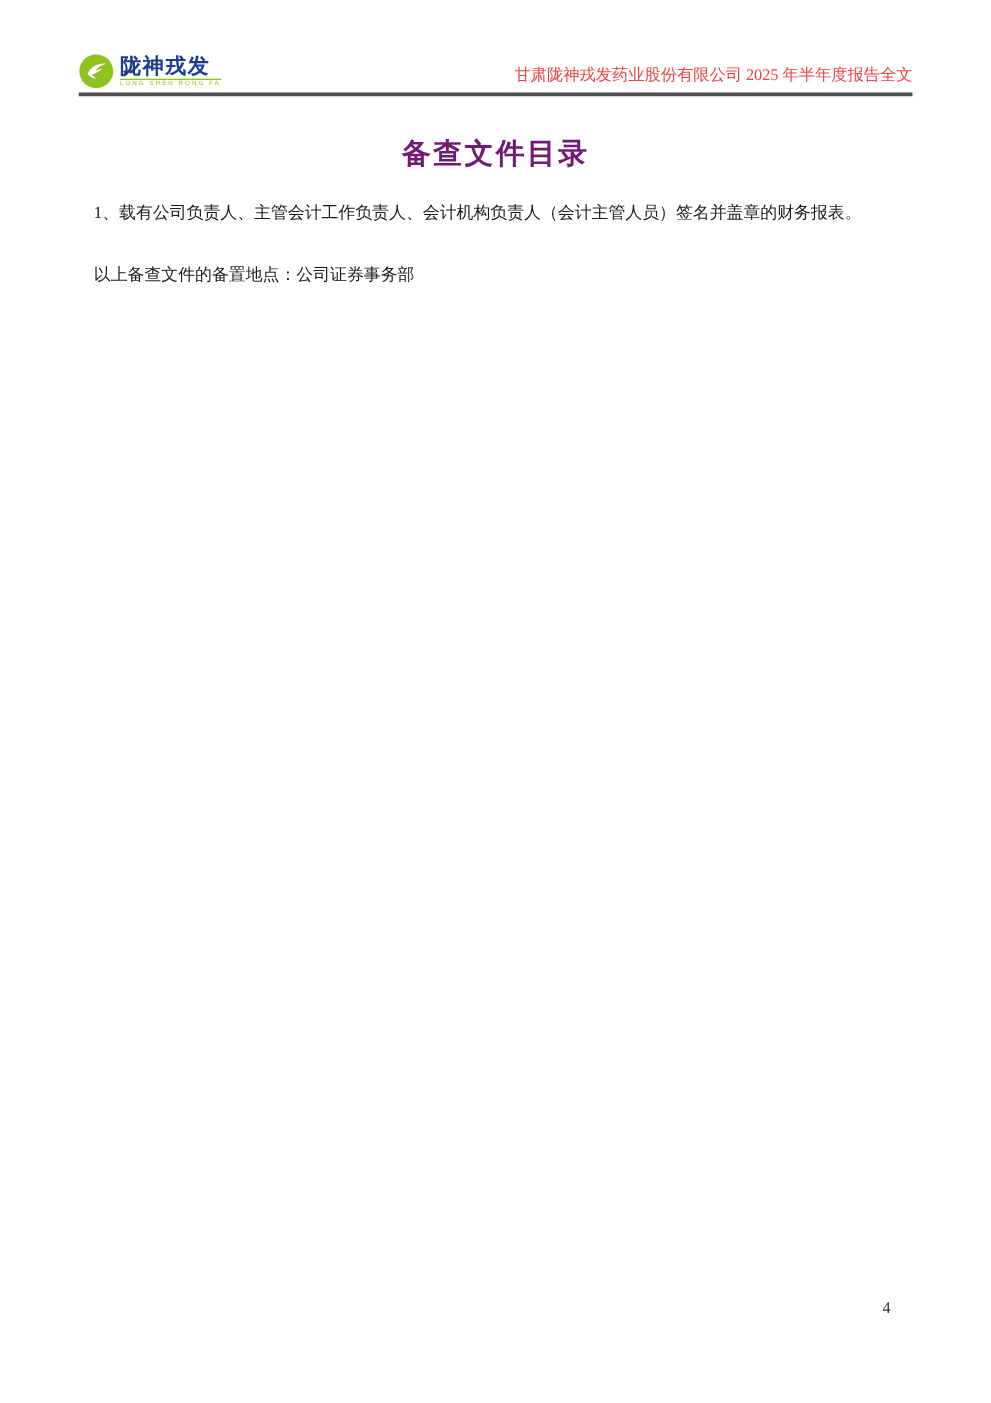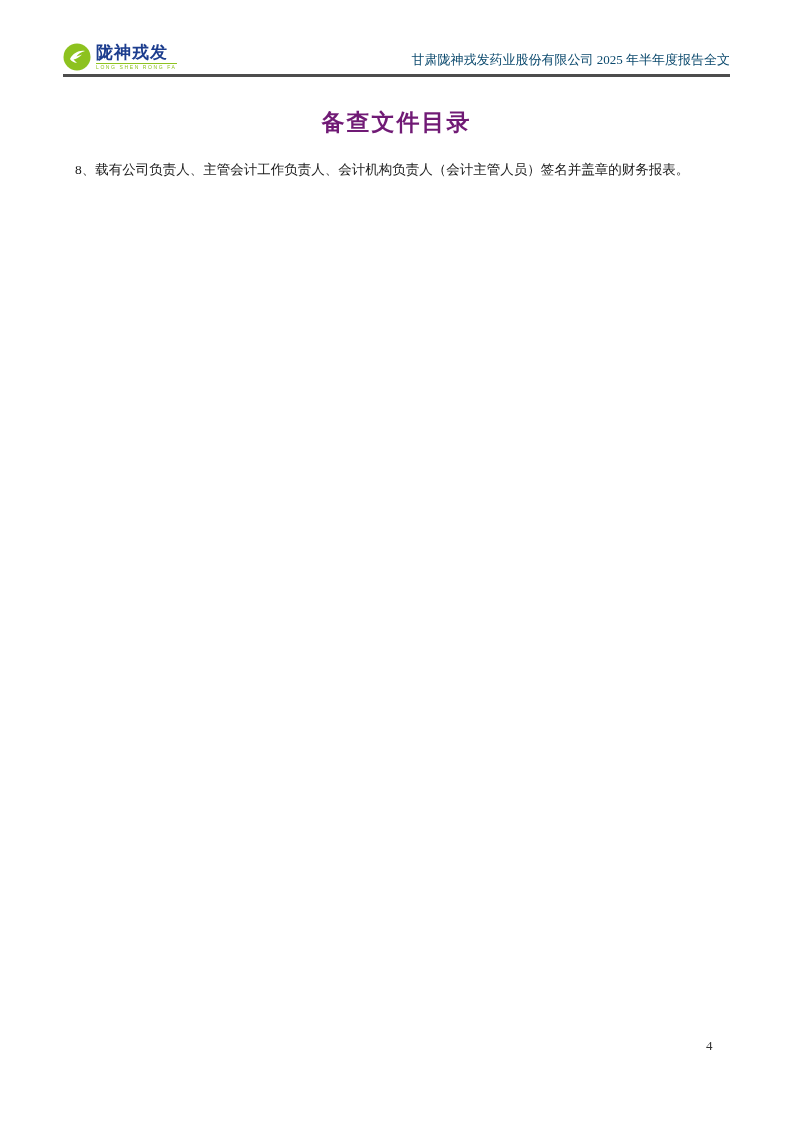--- a/index.html
+++ b/index.html
@@ -58,21 +58,21 @@
     font-family: "Liberation Sans", "DejaVu Sans", sans-serif;
     font-size: 5px;
     color: #8dc21f;
     letter-spacing: 1.6px;
     margin-top: 2px;
     border-top: 1px solid #8dc21f;
     padding-top: 1px;
   }
   .header-report-title {
     font-size: 13px;
-    color: #0c4a6e;
+    color: #ef4444;
     white-space: nowrap;
     padding-bottom: 2px;
   }
   
   .doc-title {
     position: absolute;
     top: 107px;
     left: 0;
     width: 100%;
     text-align: center;
@@ -123,18 +123,19 @@
         <span class="logo-cn">陇神戎发</span>
         <span class="logo-en">LONG SHEN RONG FA</span>
       </div>
     </div>
     <div class="header-report-title">甘肃陇神戎发药业股份有限公司 2025 年半年度报告全文</div>
   </div>
 
   <div class="doc-title">备查文件目录</div>
 
   <div class="doc-body">
-    <p class="doc-item">8、载有公司负责人、主管会计工作负责人、会计机构负责人（会计主管人员）签名并盖章的财务报表。</p>
+    <p class="doc-item">1、载有公司负责人、主管会计工作负责人、会计机构负责人（会计主管人员）签名并盖章的财务报表。</p>
+    <p class="doc-note">以上备查文件的备置地点：公司证券事务部</p>
   </div>
 
   <div class="page-number">4</div>
 
 </div>
 
 </body></html>

